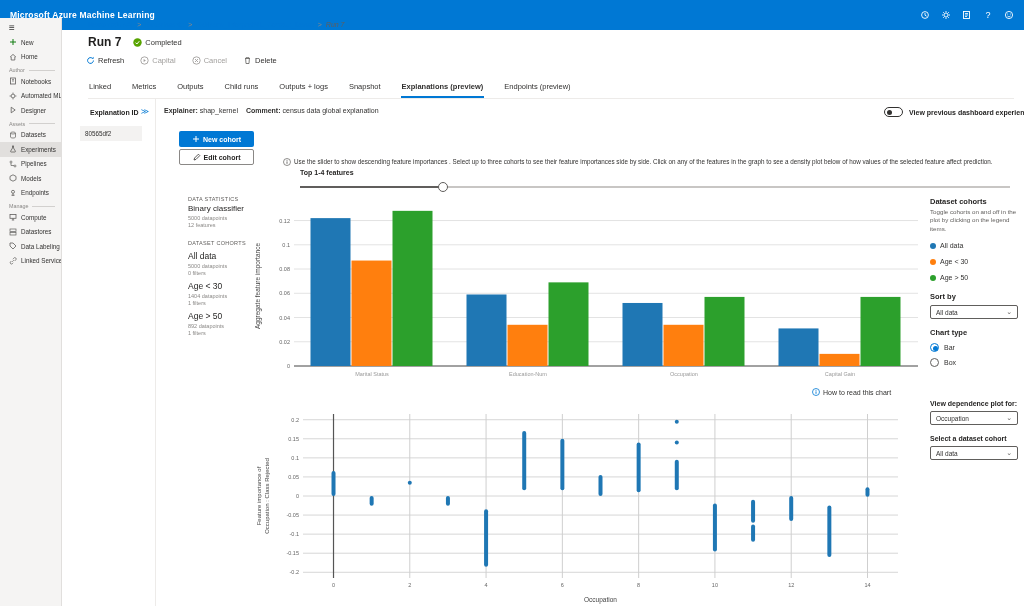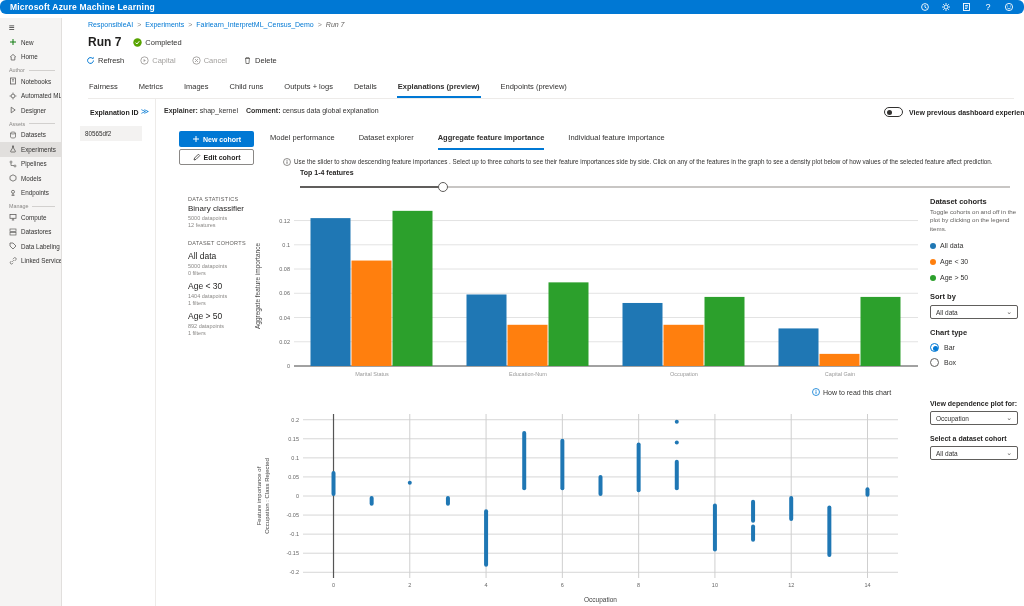--- a/index.html
+++ b/index.html
@@ -1,21 +1,21 @@
 <!DOCTYPE html>
 <html><head>
 <meta charset="utf-8">
 <style>
   * { margin:0; padding:0; box-sizing:border-box; }
   html,body { width:1024px; height:606px; }
   body { font-family:"Liberation Sans", sans-serif; background:#fff; color:#323130; }
   #app { position:relative; width:1024px; height:606px; overflow:hidden; background:#fff; }
 
   
-  .topbar { position:absolute; left:0; top:0; width:1024px; height:14px; background:#0078d4; display:flex; align-items:center; justify-content:space-between; padding:0 10px;border-radius:6px; }
+  .topbar { position:absolute; left:0; top:0; width:1024px; height:30px; background:#0078d4; display:flex; align-items:center; justify-content:space-between; padding:0 10px; }
   .topbar-title { color:#fff; font-size:8.5px; font-weight:bold; letter-spacing:.2px; }
   .topbar-icons { display:flex; gap:11px; align-items:center; }
   .topbar-icons svg { display:block; }
 
   
   .sidebar { position:absolute; left:0; top:18px; width:62px; height:588px; background:#f5f4f3; border-right:1px solid #e1dfdd; overflow:hidden; }
   .hamburger { font-size:10px; color:#323130; padding:4px 0 2px 9px; cursor:pointer; }
   .nav-item { display:flex; align-items:center; gap:4px; height:14.5px; padding-left:9px; font-size:6.3px; color:#323130; white-space:nowrap; cursor:pointer; }
   .nav-item.active { background:#e1dfdd; }
   .nav-item svg { flex:0 0 auto; }
@@ -301,26 +301,26 @@
     </span>
     <span class="tool-btn">
       <svg width="9" height="9" viewBox="0 0 9 9">
           <path d="M2 2.5h5M3 2.5V1.7h3v.8M2.6 2.5l.4 5h3l.4-5" fill="none" stroke="#605e5c" stroke-width="0.8"></path>
         </svg>
       <span>Delete</span>
     </span>
   </div>
 
   <div class="tab-row" id="tabs">
-      <span class="tab">Fairness</span>
+      <span class="tab">Linked</span>
       <span class="tab">Metrics</span>
-      <span class="tab">Images</span>
+      <span class="tab">Outputs</span>
       <span class="tab">Child runs</span>
       <span class="tab">Outputs + logs</span>
-      <span class="tab">Details</span>
+      <span class="tab">Snapshot</span>
       <span class="tab active">Explanations (preview)</span>
       <span class="tab">Endpoints (preview)</span>
     </div>
 
   <aside class="exp-panel">
     <div class="exp-panel-header">
       <span class="exp-panel-title">Explanation ID</span>
       <span class="exp-chevrons">≫</span>
     </div>
     <div class="exp-id-item">80565df2</div>
@@ -346,26 +346,20 @@
       </svg>
     <span>New cohort</span>
   </div>
   <div class="btn-edit">
     <svg width="8" height="8" viewBox="0 0 8 8">
         <path d="M1 7l.6-2L5.4 1.2l1.4 1.4L3 6.4 1 7z" fill="none" stroke="#323130" stroke-width="0.8"></path>
       </svg>
     <span>Edit cohort</span>
   </div>
 
-  <div class="inner-tabs" id="inner-tabs">
-      <span class="inner-tab">Model performance</span>
-      <span class="inner-tab">Dataset explorer</span>
-      <span class="inner-tab active">Aggregate feature importance</span>
-      <span class="inner-tab">Individual feature importance</span>
-    </div>
 
   <div class="info-line">
     <svg width="8" height="8" viewBox="0 0 8 8">
         <circle cx="4" cy="4" r="3.5" fill="none" stroke="#605e5c" stroke-width="0.7"></circle>
         <path d="M4 3.4v2.4" stroke="#605e5c" stroke-width="0.9"></path>
         <circle cx="4" cy="2.2" r="0.5" fill="#605e5c"></circle>
       </svg>
     <span class="txt">Use the slider to show descending feature importances . Select up to three cohorts to see their feature importances side by side. Click on any of the features in the graph to see a density plot below of how values of the selected feature affect prediction.</span>
   </div>
 

